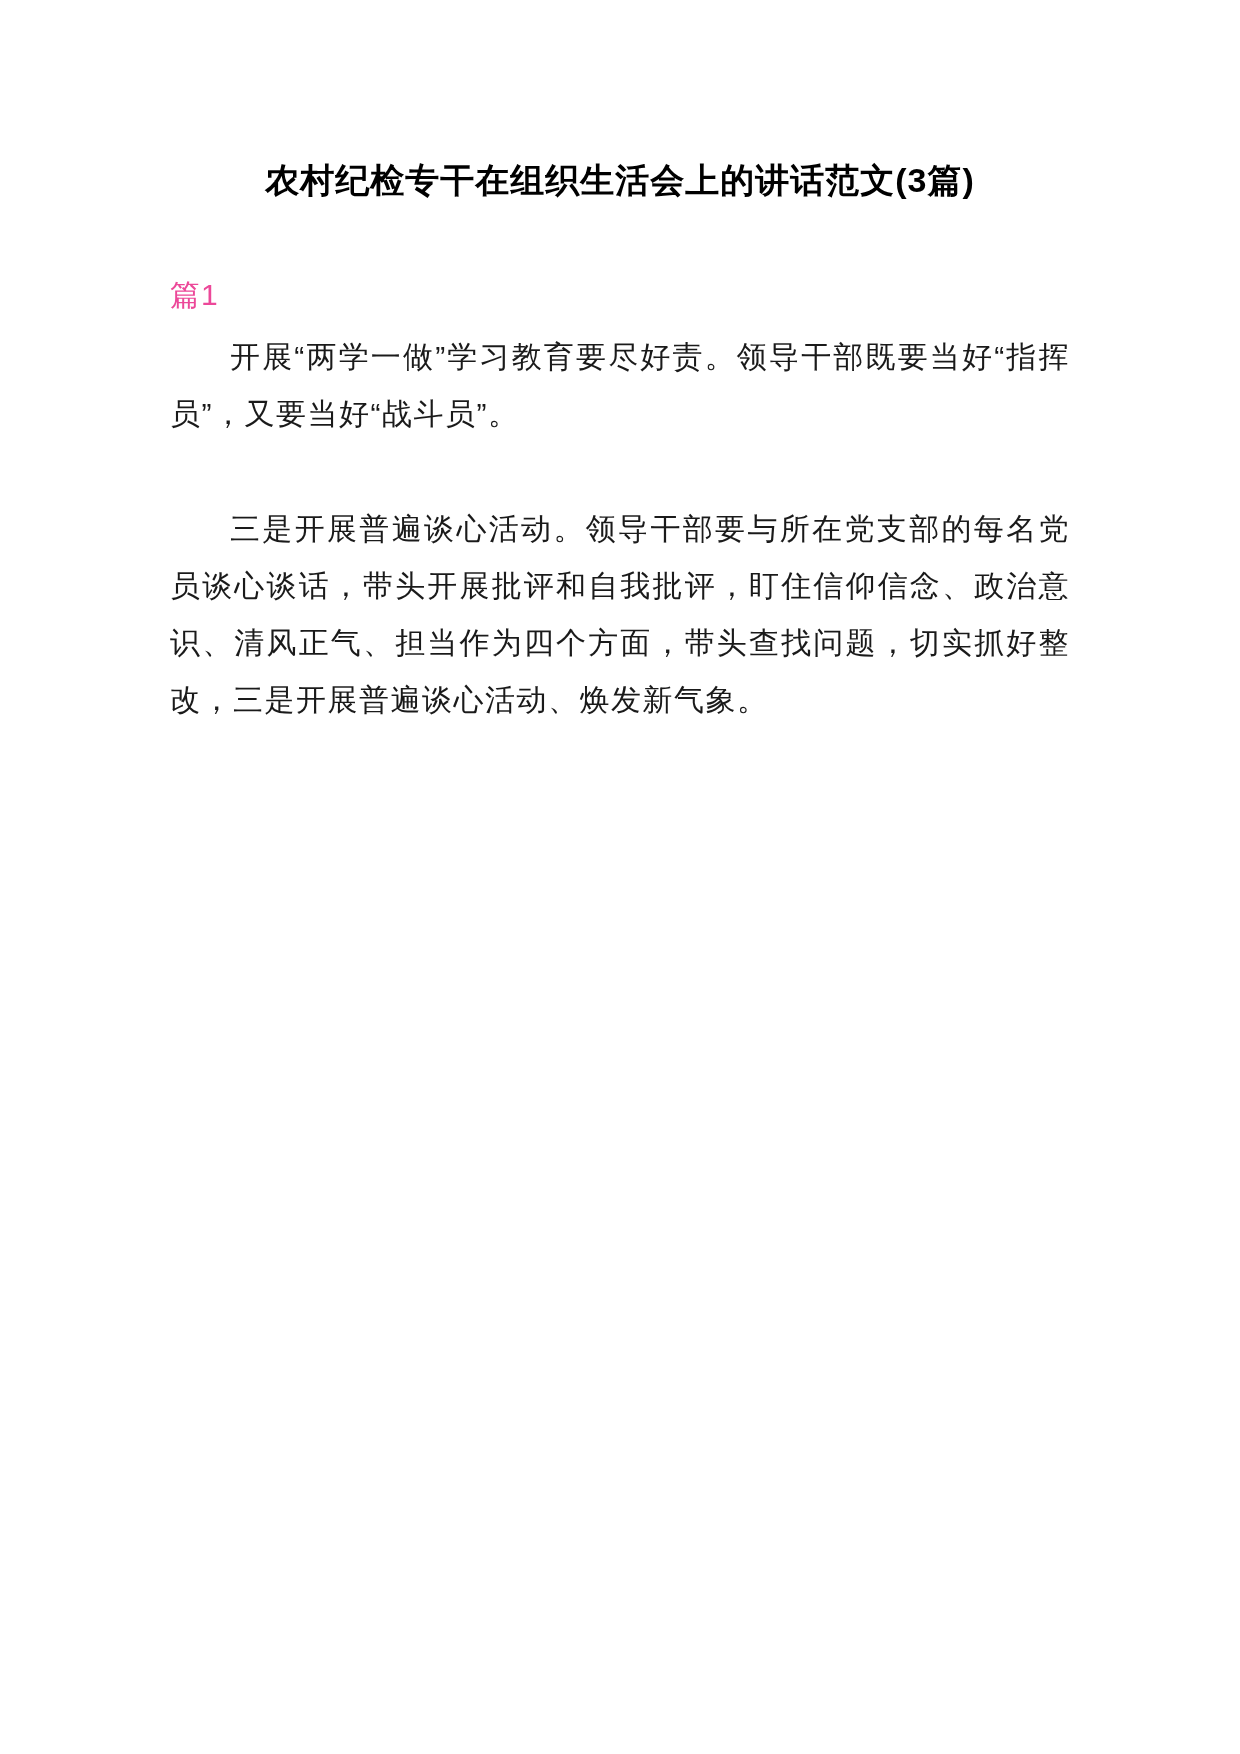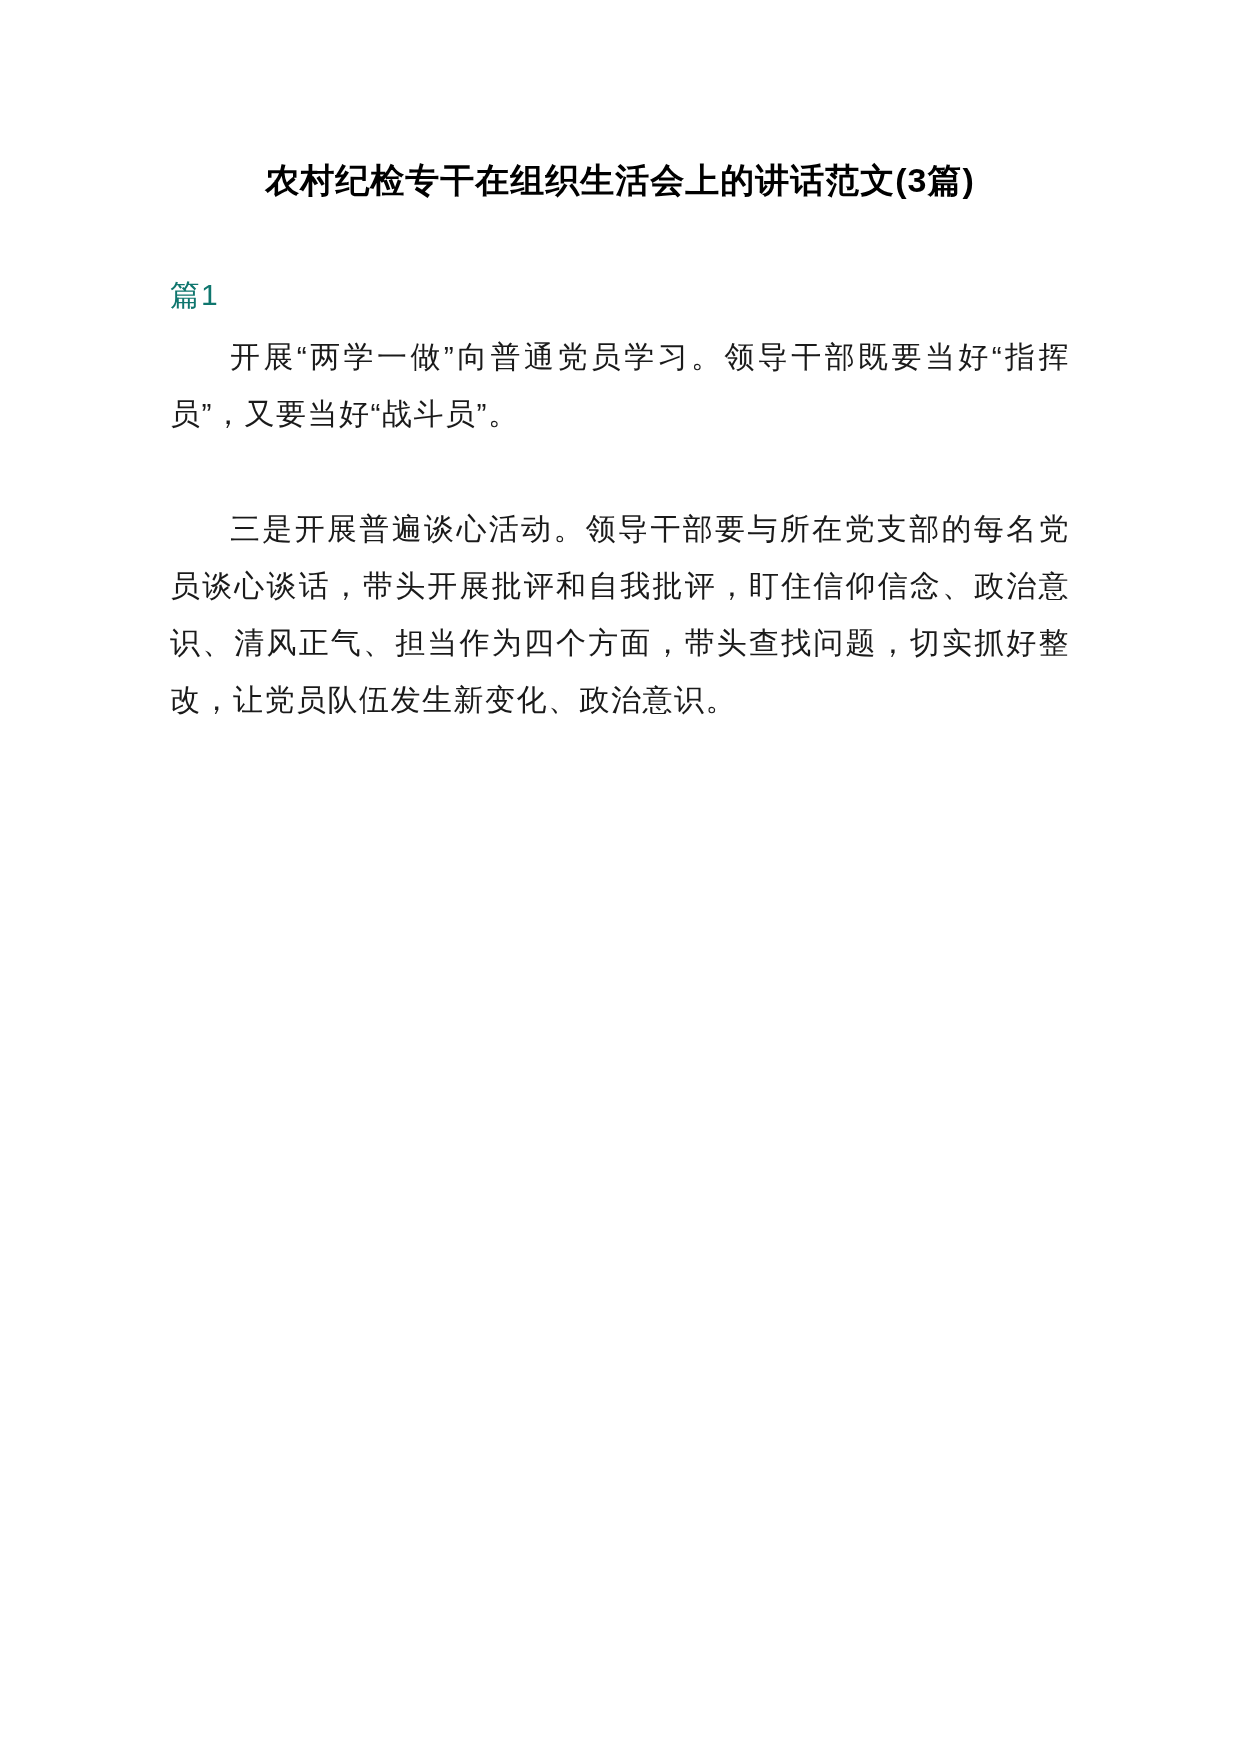--- a/index.html
+++ b/index.html
@@ -25,21 +25,21 @@
     text-align: center;
     letter-spacing: 1px;
     line-height: 48px;
     color: #000000;
   }
   .section-label {
     margin: 66px 0 0 0;
     font-size: 30px;
     line-height: 50px;
     letter-spacing: 1px;
-    color: #0f766e;
+    color: #ec4899;
   }
   .para {
     margin: 58px 0 0 0;
     font-size: 30px;
     line-height: 57px;
     letter-spacing: 1.5px;
     text-indent: 2em;
     text-align: justify;
     color: #1a1a1a;
   }
@@ -48,19 +48,19 @@
   }
 </style>
 </head>
 <body>
 
 <div class="page">
   <h1 class="doc-title">农村纪检专干在组织生活会上的讲话范文(3篇)</h1>
 
   <p class="section-label">篇1</p>
 
-  <p class="para first">开展“两学一做”向普通党员学习。领导干部既要当好“指挥员”，又要当好“战斗员”。</p>
+  <p class="para first">开展“两学一做”学习教育要尽好责。领导干部既要当好“指挥员”，又要当好“战斗员”。</p>
 
 
 
-  <p class="para">三是开展普遍谈心活动。领导干部要与所在党支部的每名党员谈心谈话，带头开展批评和自我批评，盯住信仰信念、政治意识、清风正气、担当作为四个方面，带头查找问题，切实抓好整改，让党员队伍发生新变化、政治意识。</p>
+  <p class="para">三是开展普遍谈心活动。领导干部要与所在党支部的每名党员谈心谈话，带头开展批评和自我批评，盯住信仰信念、政治意识、清风正气、担当作为四个方面，带头查找问题，切实抓好整改，三是开展普遍谈心活动、焕发新气象。</p>
 
 </div>
 
 </body></html>

